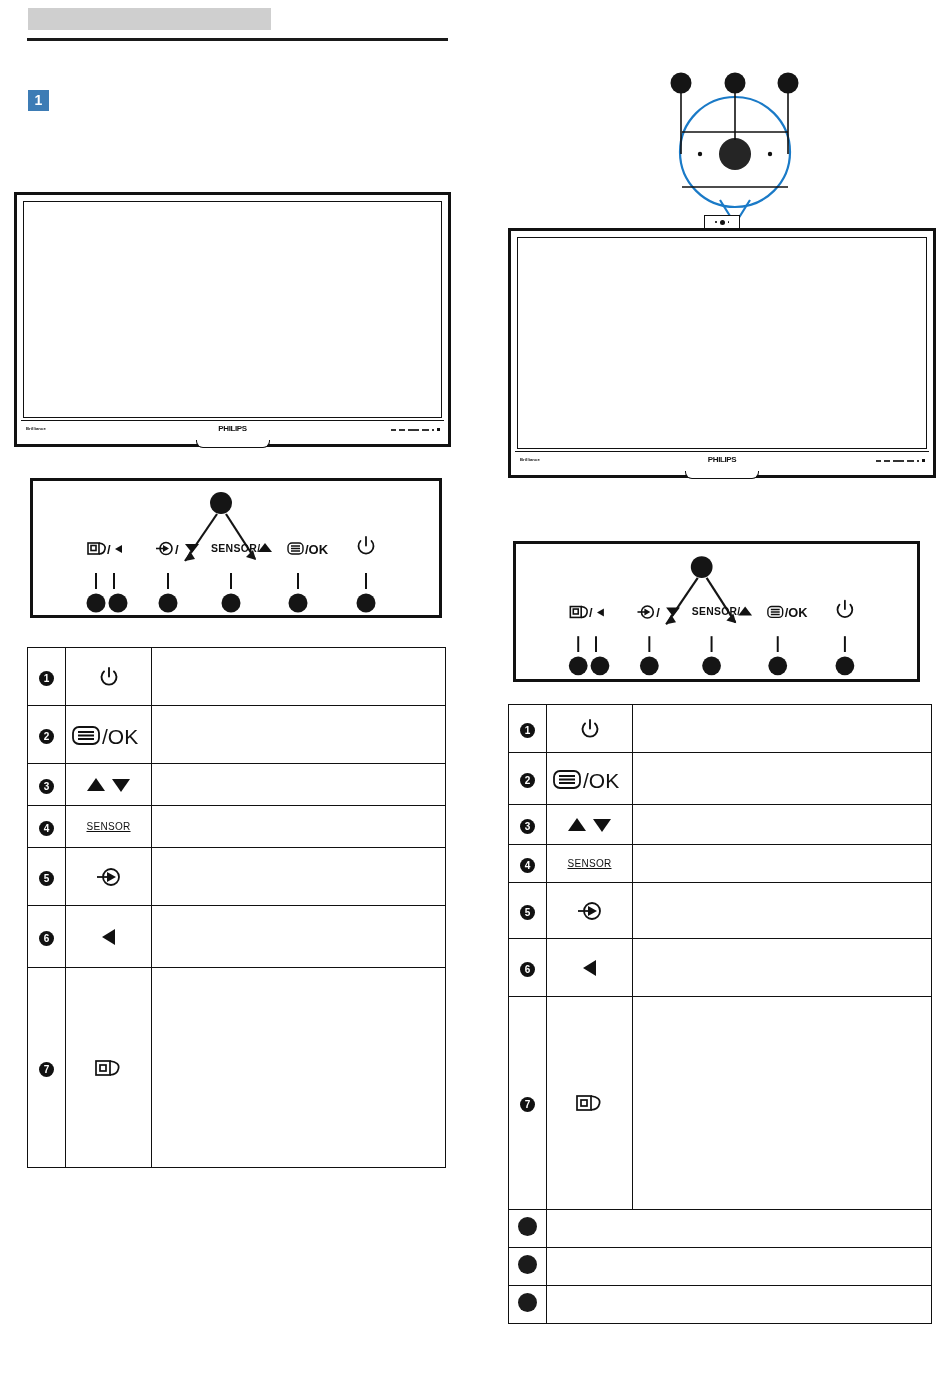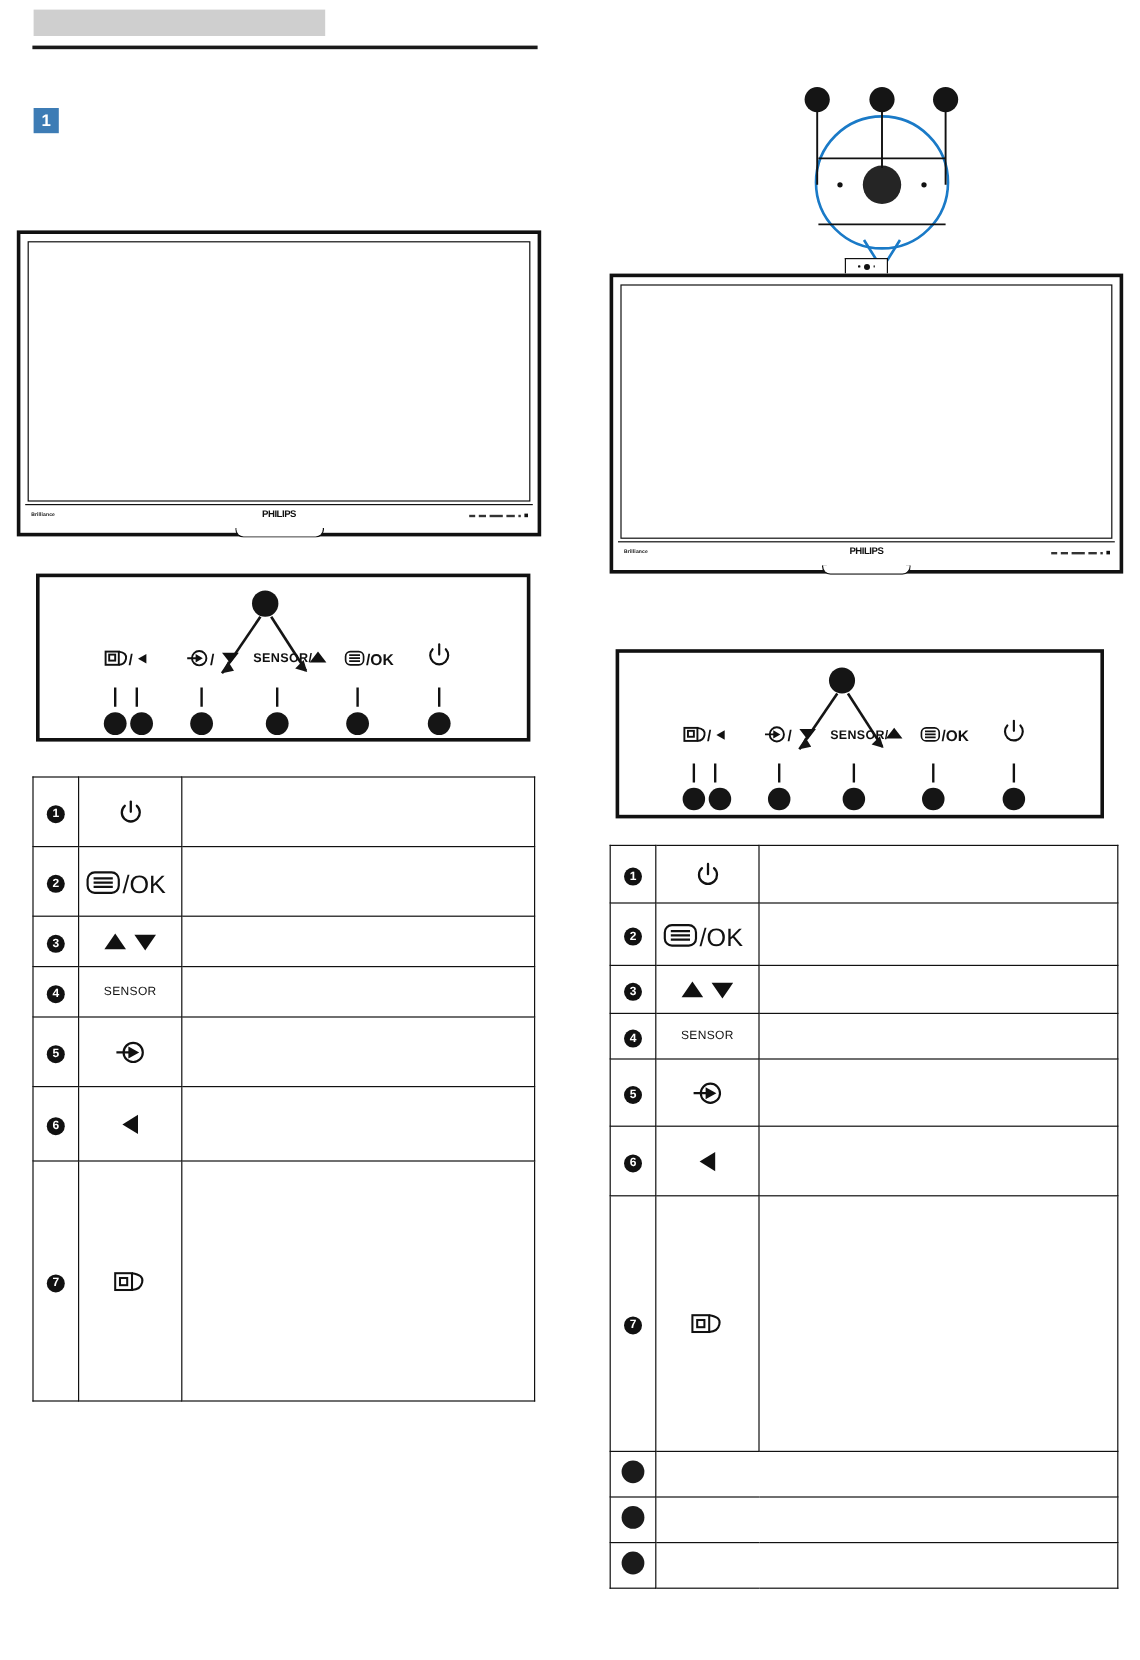--- a/index.html
+++ b/index.html
@@ -140,21 +140,21 @@
     line-height: 15px; text-align: center;
     font-family: "Liberation Sans", sans-serif;
   }
   .plain-bullet {
     display: inline-block;
     width: 19px; height: 19px;
     border-radius: 50%;
     background: #1b1b1b;
   }
   .icon-cell { font-size: 17px; color: #111; }
-  .icon-cell.sensor { font-size: 10px; letter-spacing: .3px; }
+  .icon-cell.sensor { font-size: 10px; letter-spacing: .3px; text-decoration: underline; }
   .icon-cell.big { font-size: 22px; }
   .icon-cell svg { display: inline-block; vertical-align: middle; }
   .desc-cell { text-align: left; padding: 3px 6px; font-size: 9px; }
 </style>
 </head>
 <body>
 
 <div class="page">
 
   <div class="hdr-bar"></div>

